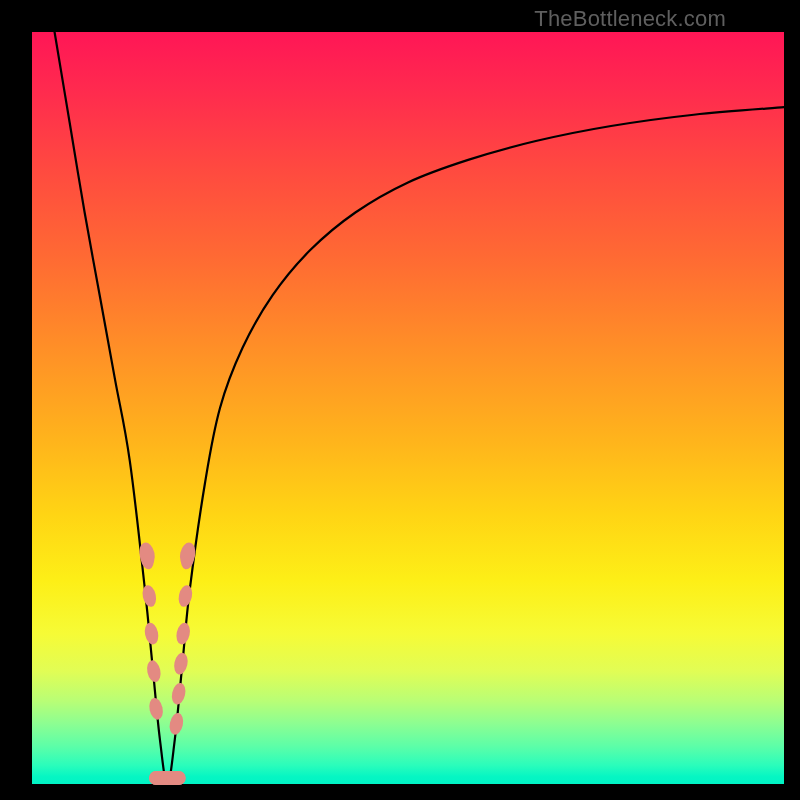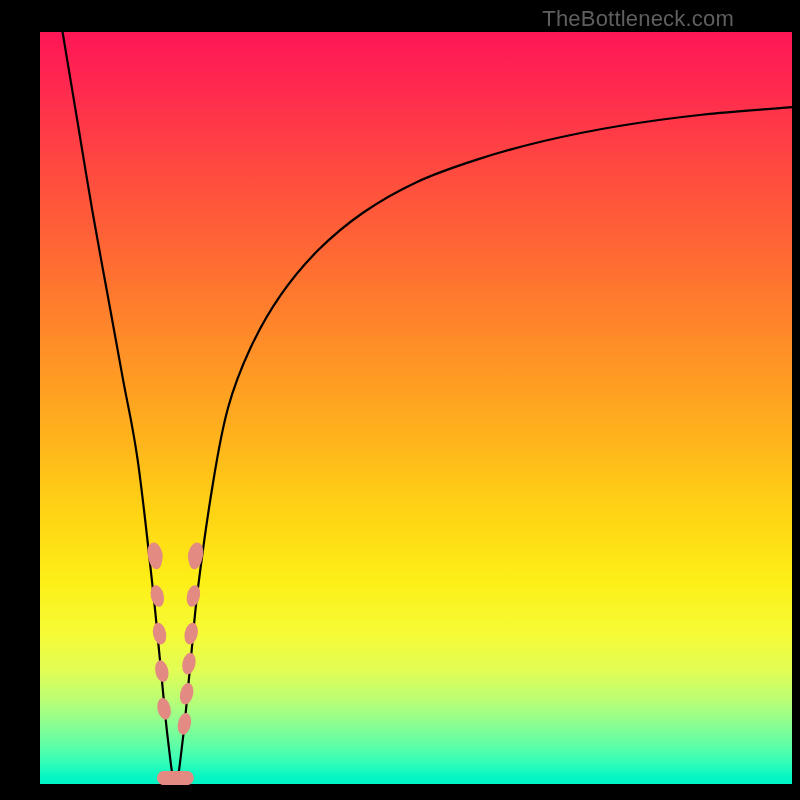--- a/index.html
+++ b/index.html
@@ -6,21 +6,21 @@
     margin: 0;
     padding: 0;
     width: 800px;
     height: 800px;
     overflow: hidden;
     background: #000;
     font-family: Arial, Helvetica, sans-serif;
   }
   .frame {
     position: absolute;
-    left: 8px; top: 0;
+    left: 0; top: 0;
     width: 740px;
     height: 800px;
     background: #000;
   }
   .plot-area {
     position: absolute;
     left: 32px;
     top: 32px;
     width: 752px;
     height: 752px;

